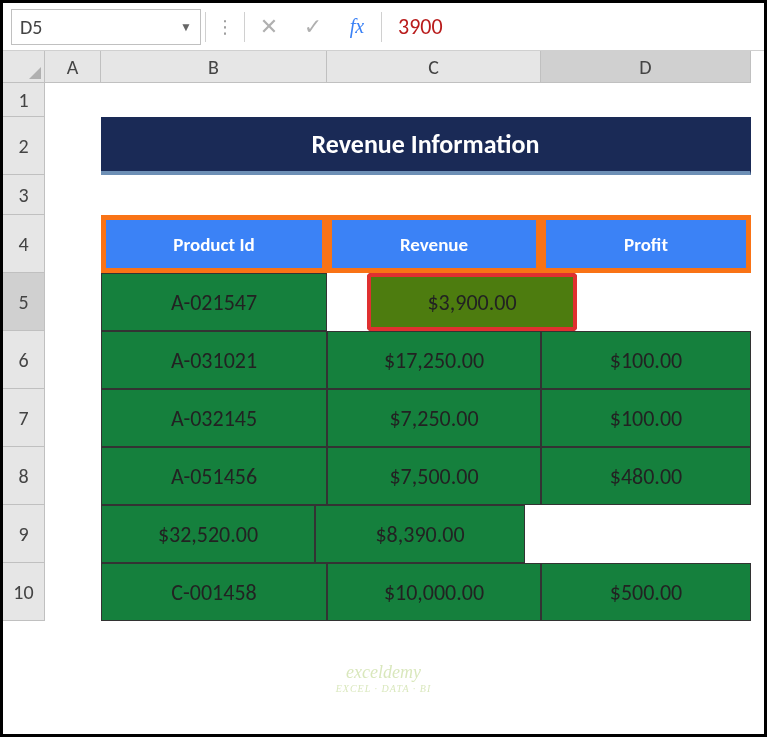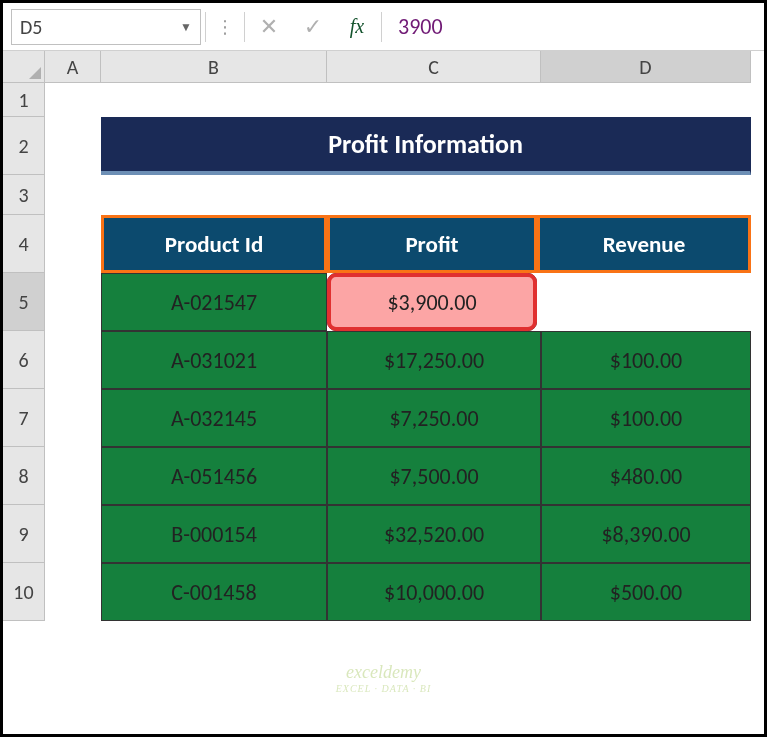--- a/index.html
+++ b/index.html
@@ -53,29 +53,29 @@
       height: 36px;
       display: flex;
       align-items: center;
       justify-content: center;
       color: #b0b0b0;
       font-size: 22px;
     }
     .fb-btn.fx {
       font-style: italic;
       font-family: 'Times New Roman', serif;
-      color: #14532d;
+      color: #3b82f6;
       font-size: 20px;
     }
     .formula-input {
       flex: 1;
       height: 36px;
       padding: 0 12px;
       font-size: 22px;
-      color: #701a75;
+      color: #b91c1c;
       display: flex;
       align-items: center;
     }
     .col-headers {
       display: flex;
       height: 32px;
     }
     .select-all {
       width: 42px;
       height: 32px;
@@ -146,41 +146,42 @@
       background: #1a2a56;
       color: #fff;
       font-weight: bold;
       font-size: 26px;
       justify-content: center;
       border-bottom: 4px solid #6d8fb5;
       width: 650px;
     }
     
     .thead {
-      background: #0c4a6e;
+      background: #3b82f6;
       color: #fff;
       font-weight: bold;
-      font-size: 23px;
-      justify-content: center;
-      border: 3px solid #f97316;
+      font-size: 19px;
+      justify-content: center;
+      border: 5px solid #f97316;
     }
     
     .tdata {
       border: 1px solid #333;
       justify-content: center;
       background: #15803d;
       font-size: 22px;
     }
     .highlight {
-      background: #fca5a5;
+      background: #4d7c0f;
       outline: 4px solid #e03030;
       outline-offset: -4px;
-      border-radius: 9px;
+      border-radius: 4px;
       position: relative;
       z-index: 5;
+      margin-left: 40px;
     }
     .watermark {
       position: absolute;
       bottom: 40px;
       left: 50%;
       transform: translateX(-50%);
       font-size: 18px;
       color: #c0d890;
       opacity: 0.6;
       text-align: center;
@@ -223,37 +224,37 @@
       <div class="row-header h-1">1</div>
       <div class="cell col-A h-1"></div>
       <div class="cell col-B h-1"></div>
       <div class="cell col-C h-1"></div>
       <div class="cell col-D h-1"></div>
     </div>
 
     <div class="row h-2">
       <div class="row-header h-2">2</div>
       <div class="cell col-A h-2"></div>
-      <div class="cell title-banner h-2">Profit Information</div>
+      <div class="cell title-banner h-2">Revenue Information</div>
     </div>
 
     <div class="row h-3">
       <div class="row-header h-3">3</div>
       <div class="cell col-A h-3"></div>
       <div class="cell col-B h-3"></div>
       <div class="cell col-C h-3"></div>
       <div class="cell col-D h-3"></div>
     </div>
 
     <div class="row h-4">
       <div class="row-header h-4">4</div>
       <div class="cell col-A h-4"></div>
       <div class="cell thead col-B h-4">Product Id</div>
+      <div class="cell thead col-C h-4">Revenue</div>
       <div class="cell thead col-D h-4">Profit</div>
-      <div class="cell thead col-C h-4">Revenue</div>
     </div>
 
     <div class="row h-data">
       <div class="row-header h-data active">5</div>
       <div class="cell col-A h-data"></div>
       <div class="cell tdata col-B h-data">A-021547</div>
       <div class="cell tdata highlight col-D h-data">$3,900.00</div>
     </div>
 
     <div class="row h-data">
@@ -276,21 +277,20 @@
       <div class="row-header h-data">8</div>
       <div class="cell col-A h-data"></div>
       <div class="cell tdata col-B h-data">A-051456</div>
       <div class="cell tdata col-C h-data">$7,500.00</div>
       <div class="cell tdata col-D h-data">$480.00</div>
     </div>
 
     <div class="row h-data">
       <div class="row-header h-data">9</div>
       <div class="cell col-A h-data"></div>
-      <div class="cell tdata col-B h-data">B-000154</div>
       <div class="cell tdata col-C h-data">$32,520.00</div>
       <div class="cell tdata col-D h-data">$8,390.00</div>
     </div>
 
     <div class="row h-data">
       <div class="row-header h-data">10</div>
       <div class="cell col-A h-data"></div>
       <div class="cell tdata col-B h-data">C-001458</div>
       <div class="cell tdata col-C h-data">$10,000.00</div>
       <div class="cell tdata col-D h-data">$500.00</div>

